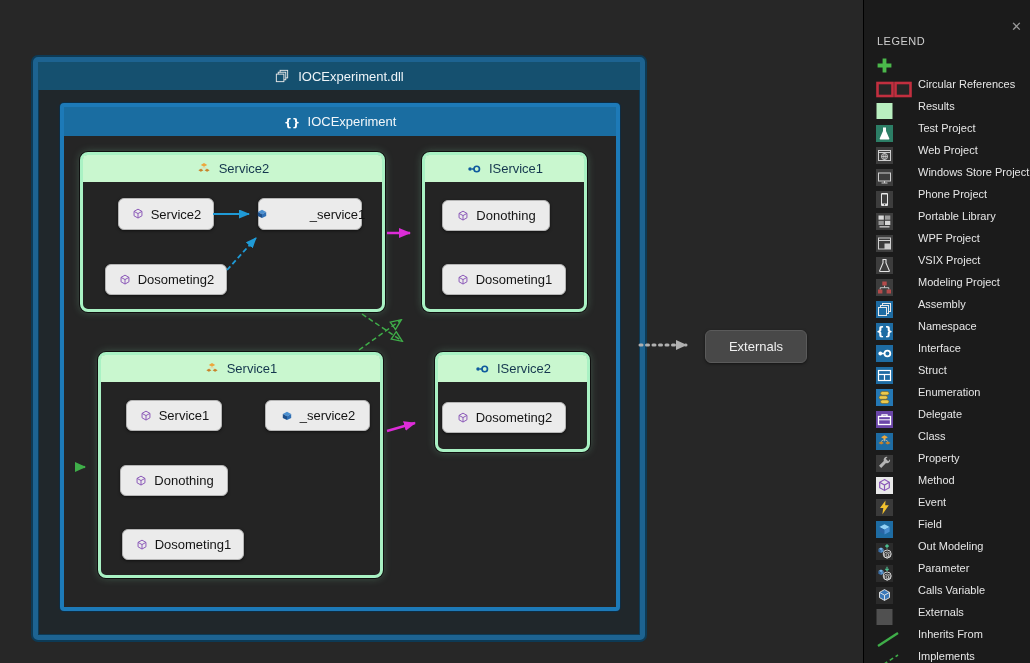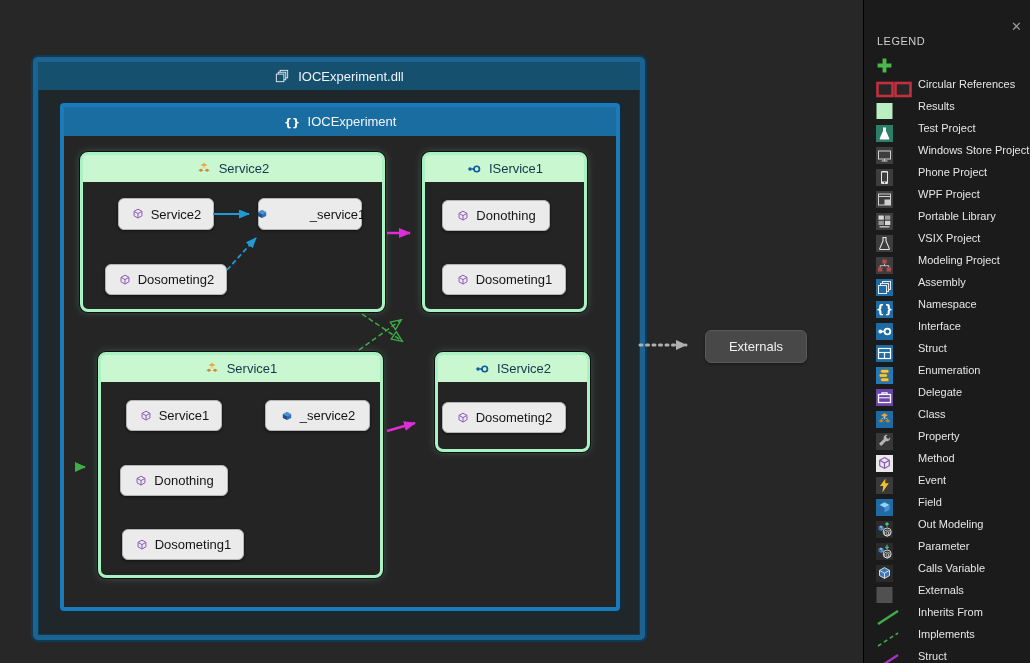--- a/index.html
+++ b/index.html
@@ -302,61 +302,74 @@
               <rect width="17" height="17" fill="#2c7e66"></rect>
               <path d="M7 2.5h3V6l3.3 7.6c.2.5-.1.9-.6.9H4.3c-.5 0-.8-.4-.6-.9L7 6z" fill="#ffffff" stroke="none" stroke-width="1.1"></path>
             </svg>
           </span>
           <span class="legend-label">Test Project</span>
         </div>
         <div class="legend-row">
           <span class="legend-ic">
             <svg viewBox="0 0 17 17" width="17" height="17">
               <rect width="17" height="17" fill="#3d3d3d"></rect>
+              <rect x="2.5" y="3.5" width="12" height="10" fill="none" stroke="#cfcfcf"></rect>
+              <line x1="2.5" y1="5.5" x2="14.5" y2="5.5" stroke="#cfcfcf"></line>
+              <circle cx="8.5" cy="9.5" r="3" fill="none" stroke="#cfcfcf"></circle>
+              <line x1="5.5" y1="9.5" x2="11.5" y2="9.5" stroke="#cfcfcf" stroke-width=".8"></line>
+              <path d="M8.5 6.5c-1.2 1-1.2 5 0 6M8.5 6.5c1.2 1 1.2 5 0 6" fill="none" stroke="#cfcfcf" stroke-width=".7"></path>
+            </svg>
+          </span>
+          <span class="legend-label">Web Project</span>
+        </div>
+        <div class="legend-row">
+          <span class="legend-ic">
+            <svg viewBox="0 0 17 17" width="17" height="17">
+              <rect width="17" height="17" fill="#3d3d3d"></rect>
               <rect x="2.5" y="4" width="12" height="8" fill="none" stroke="#cfcfcf"></rect>
               <line x1="8.5" y1="12" x2="8.5" y2="14" stroke="#cfcfcf"></line>
               <line x1="5.5" y1="14" x2="11.5" y2="14" stroke="#cfcfcf"></line>
             </svg>
           </span>
           <span class="legend-label">Windows Store Project</span>
         </div>
         <div class="legend-row">
           <span class="legend-ic">
             <svg viewBox="0 0 17 17" width="17" height="17">
               <rect width="17" height="17" fill="#3d3d3d"></rect>
               <rect x="5" y="2" width="7" height="13" rx="1" fill="#e8e8e8"></rect>
               <rect x="6" y="3.5" width="5" height="9" fill="#3d3d3d"></rect>
               <circle cx="8.5" cy="13.7" r=".7" fill="#3d3d3d"></circle>
             </svg>
           </span>
           <span class="legend-label">Phone Project</span>
-        </div>
-        <div class="legend-row">
-          <span class="legend-ic">
-            <svg viewBox="0 0 17 17" width="17" height="17">
-              <rect width="17" height="17" fill="#3d3d3d"></rect>
-              <rect x="2.5" y="3" width="12" height="11" fill="none" stroke="#cfcfcf"></rect>
-              <line x1="2.5" y1="5.5" x2="14.5" y2="5.5" stroke="#cfcfcf"></line>
-              <rect x="8.5" y="8.5" width="6" height="5.5" fill="#cfcfcf"></rect>
-            </svg>
-          </span>
-          <span class="legend-label">WPF Project</span>
         </div>
         <div class="legend-row">
           <span class="legend-ic">
             <svg viewBox="0 0 17 17" width="17" height="17">
               <rect width="17" height="17" fill="#3d3d3d"></rect>
               <rect x="2.5" y="2.5" width="5.3" height="4.2" fill="#d8d8d8"></rect>
               <rect x="9" y="2.5" width="5.3" height="4.2" fill="#9a9a9a"></rect>
               <rect x="2.5" y="7.8" width="5.3" height="4.2" fill="#9a9a9a"></rect>
               <rect x="9" y="7.8" width="5.3" height="4.2" fill="#d8d8d8"></rect>
               <rect x="3.5" y="13" width="10" height="1.6" fill="#b5b5b5"></rect>
             </svg>
           </span>
           <span class="legend-label">Portable Library</span>
+        </div>
+        <div class="legend-row">
+          <span class="legend-ic">
+            <svg viewBox="0 0 17 17" width="17" height="17">
+              <rect width="17" height="17" fill="#3d3d3d"></rect>
+              <rect x="2.5" y="3" width="12" height="11" fill="none" stroke="#cfcfcf"></rect>
+              <line x1="2.5" y1="5.5" x2="14.5" y2="5.5" stroke="#cfcfcf"></line>
+              <rect x="8.5" y="8.5" width="6" height="5.5" fill="#cfcfcf"></rect>
+            </svg>
+          </span>
+          <span class="legend-label">WPF Project</span>
         </div>
         <div class="legend-row">
           <span class="legend-ic">
             <svg viewBox="0 0 17 17" width="17" height="17">
               <rect width="17" height="17" fill="#3d3d3d"></rect>
               <path d="M7 2.5h3V6l3.3 7.6c.2.5-.1.9-.6.9H4.3c-.5 0-.8-.4-.6-.9L7 6z" fill="none" stroke="#e5e5e5" stroke-width="1.1"></path>
             </svg>
           </span>
           <span class="legend-label">VSIX Project</span>
         </div>

